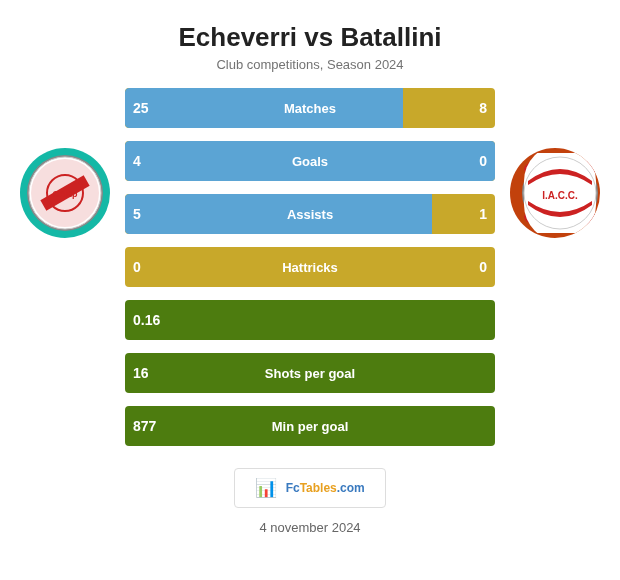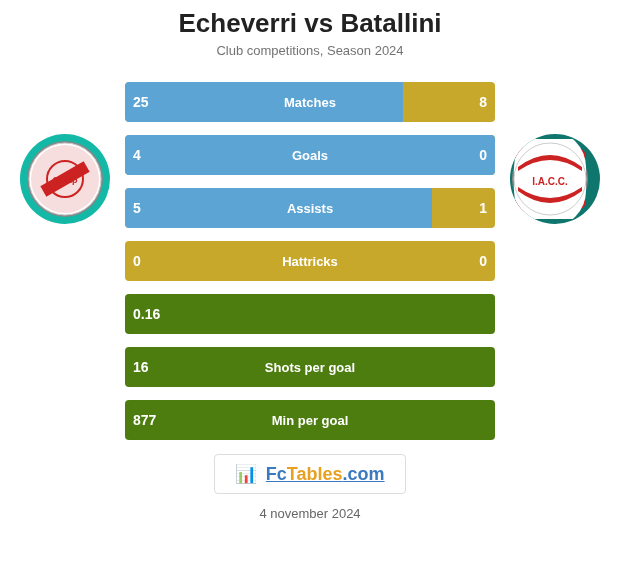--- a/index.html
+++ b/index.html
@@ -13,21 +13,21 @@
       align-items: center;
     }
 
     .page-wrapper {
       width: 620px;
       height: 580px;
       background: #fff;
       display: flex;
       flex-direction: column;
       align-items: center;
-      padding: 8px 0 10px 0;
+      padding: 22px 0 10px 0;
     }
 
     .title {
       font-size: 26px;
       font-weight: bold;
       color: #222;
       margin-bottom: 4px;
       text-align: center;
     }
 
@@ -61,25 +61,25 @@
       justify-content: center;
       overflow: hidden;
     }
 
     .logo-right {
       position: absolute;
       right: 0px;
       top: 60px;
       width: 90px;
       height: 90px;
-      background: #0f766e;
+      background: #c2410c;
       border-radius: 50%;
       display: flex;
       align-items: center;
-      justify-content: flex-start;
+      justify-content: flex-end;
       overflow: hidden;
     }
 
     
     .river-logo {
       width: 80px;
       height: 80px;
     }
 
     
@@ -91,21 +91,21 @@
     .stats-rows {
       width: 370px;
       display: flex;
       flex-direction: column;
       gap: 5px;
     }
 
     
     .stat-row {
       display: flex;
-      align-items: flex-end;
+      align-items: flex-start;
       height: 48px;
       position: relative;
     }
 
     .stat-bar-container {
       flex: 1;
       height: 40px;
       background: #c8a82a;
       border-radius: 4px;
       display: flex;
@@ -168,24 +168,23 @@
       align-items: center;
       gap: 8px;
     }
 
     .fctables-icon {
       font-size: 18px;
       color: #3a7abf;
     }
 
     .fctables-text {
-      font-size: 18px;
+      font-size: 12px;
       font-weight: bold;
       color: #3a7abf;
-      text-decoration: underline;
     }
 
     .fctables-text span {
       color: #e8a020;
     }
 
     .date-footer {
       margin-top: 12px;
       font-size: 13px;
       color: #666;

